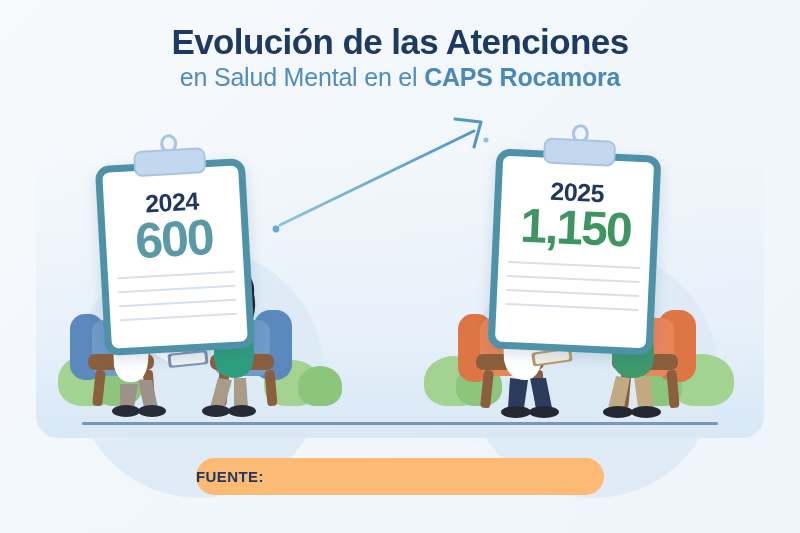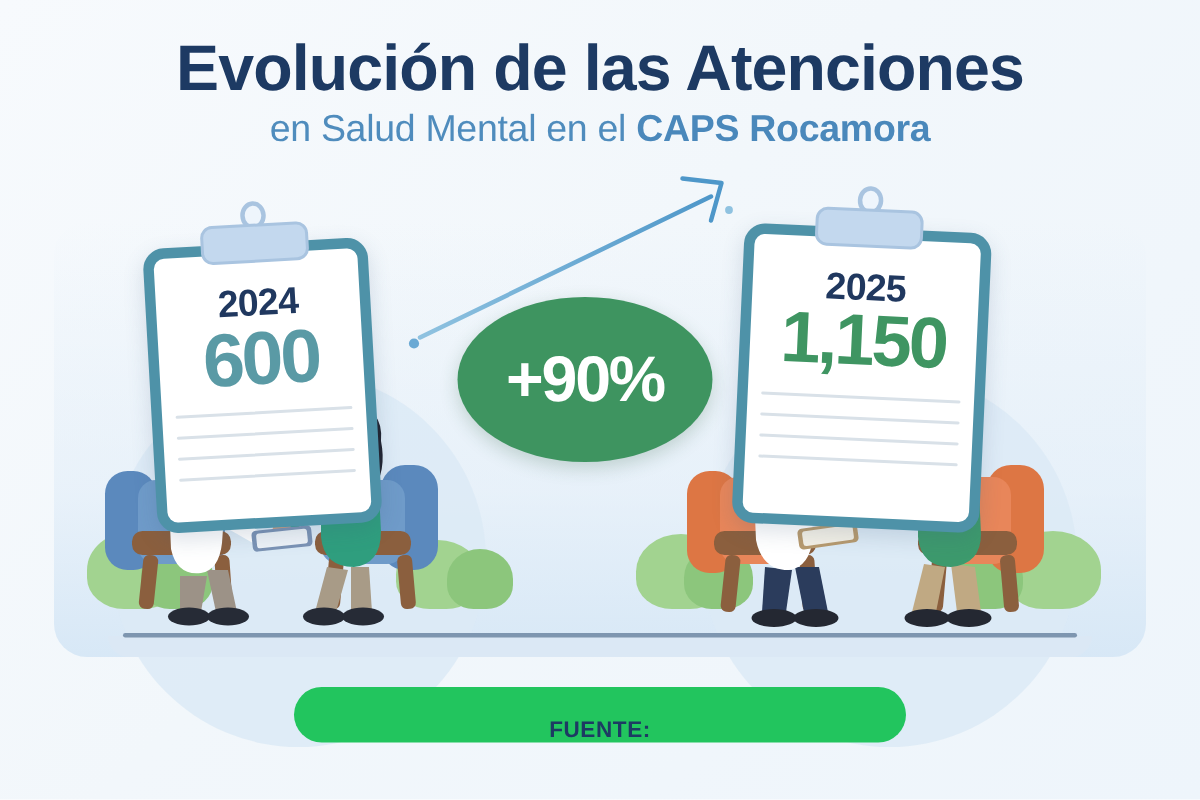--- a/index.html
+++ b/index.html
@@ -19,21 +19,21 @@
   }
 
   
   .title-block {
     position: absolute;
     top: 22px; left: 0; right: 0;
     text-align: center;
   }
   .title-main {
     display: block;
-    font-size: 43px;
+    font-size: 35px;
     font-weight: bold;
     letter-spacing: -0.6px;
     color: #1d3a63;
     line-height: 1.12;
   }
   .title-sub {
     display: block;
     margin-top: 2px;
     font-size: 25px;
     color: #4f8cbd;
@@ -187,26 +187,27 @@
     font-weight: bold;
     letter-spacing: -1.5px;
     line-height: 1;
   }
 
   
   .footer-pill {
     position: absolute;
     left: 196px; top: 458px;
     width: 408px; height: 37px;
-    background: #22c55e;
+    background: #fdba74;
     border-radius: 19px;
     display: flex;
-    align-items: flex-end;
+    align-items: flex-start;
     justify-content: center;
     gap: 6px;
+    flex-direction: column;
   }
   .footer-pill .fuente-label {
     font-size: 15px;
     font-weight: bold;
     color: #1d3a63;
     letter-spacing: 0.4px;
   }
   .footer-pill .fuente-value {
     font-size: 15px;
     color: #35567e;
@@ -398,21 +399,18 @@
           <stop offset="100%" stop-color="#4e97c9"></stop>
         </linearGradient>
       </defs>
       <circle cx="26" cy="124" r="3.4" fill="#6aa9d4"></circle>
       <path d="M30 120 L224 26" stroke="url(#arrowGrad)" stroke-width="3" fill="none" stroke-linecap="round"></path>
       <path d="M205 14 L231 17 L224 42" stroke="#4e97c9" stroke-width="3" fill="none" stroke-linecap="round" stroke-linejoin="round"></path>
       <circle cx="236" cy="35" r="2.6" fill="#8fc2e0"></circle>
     </svg>
   </div>
 
-  <div id="growth-badge">
-    <span>+90%</span>
-  </div>
 
   <div class="footer-pill">
     <span class="fuente-label">FUENTE:</span>
   </div>
 
 </div>
 
 </body></html>

